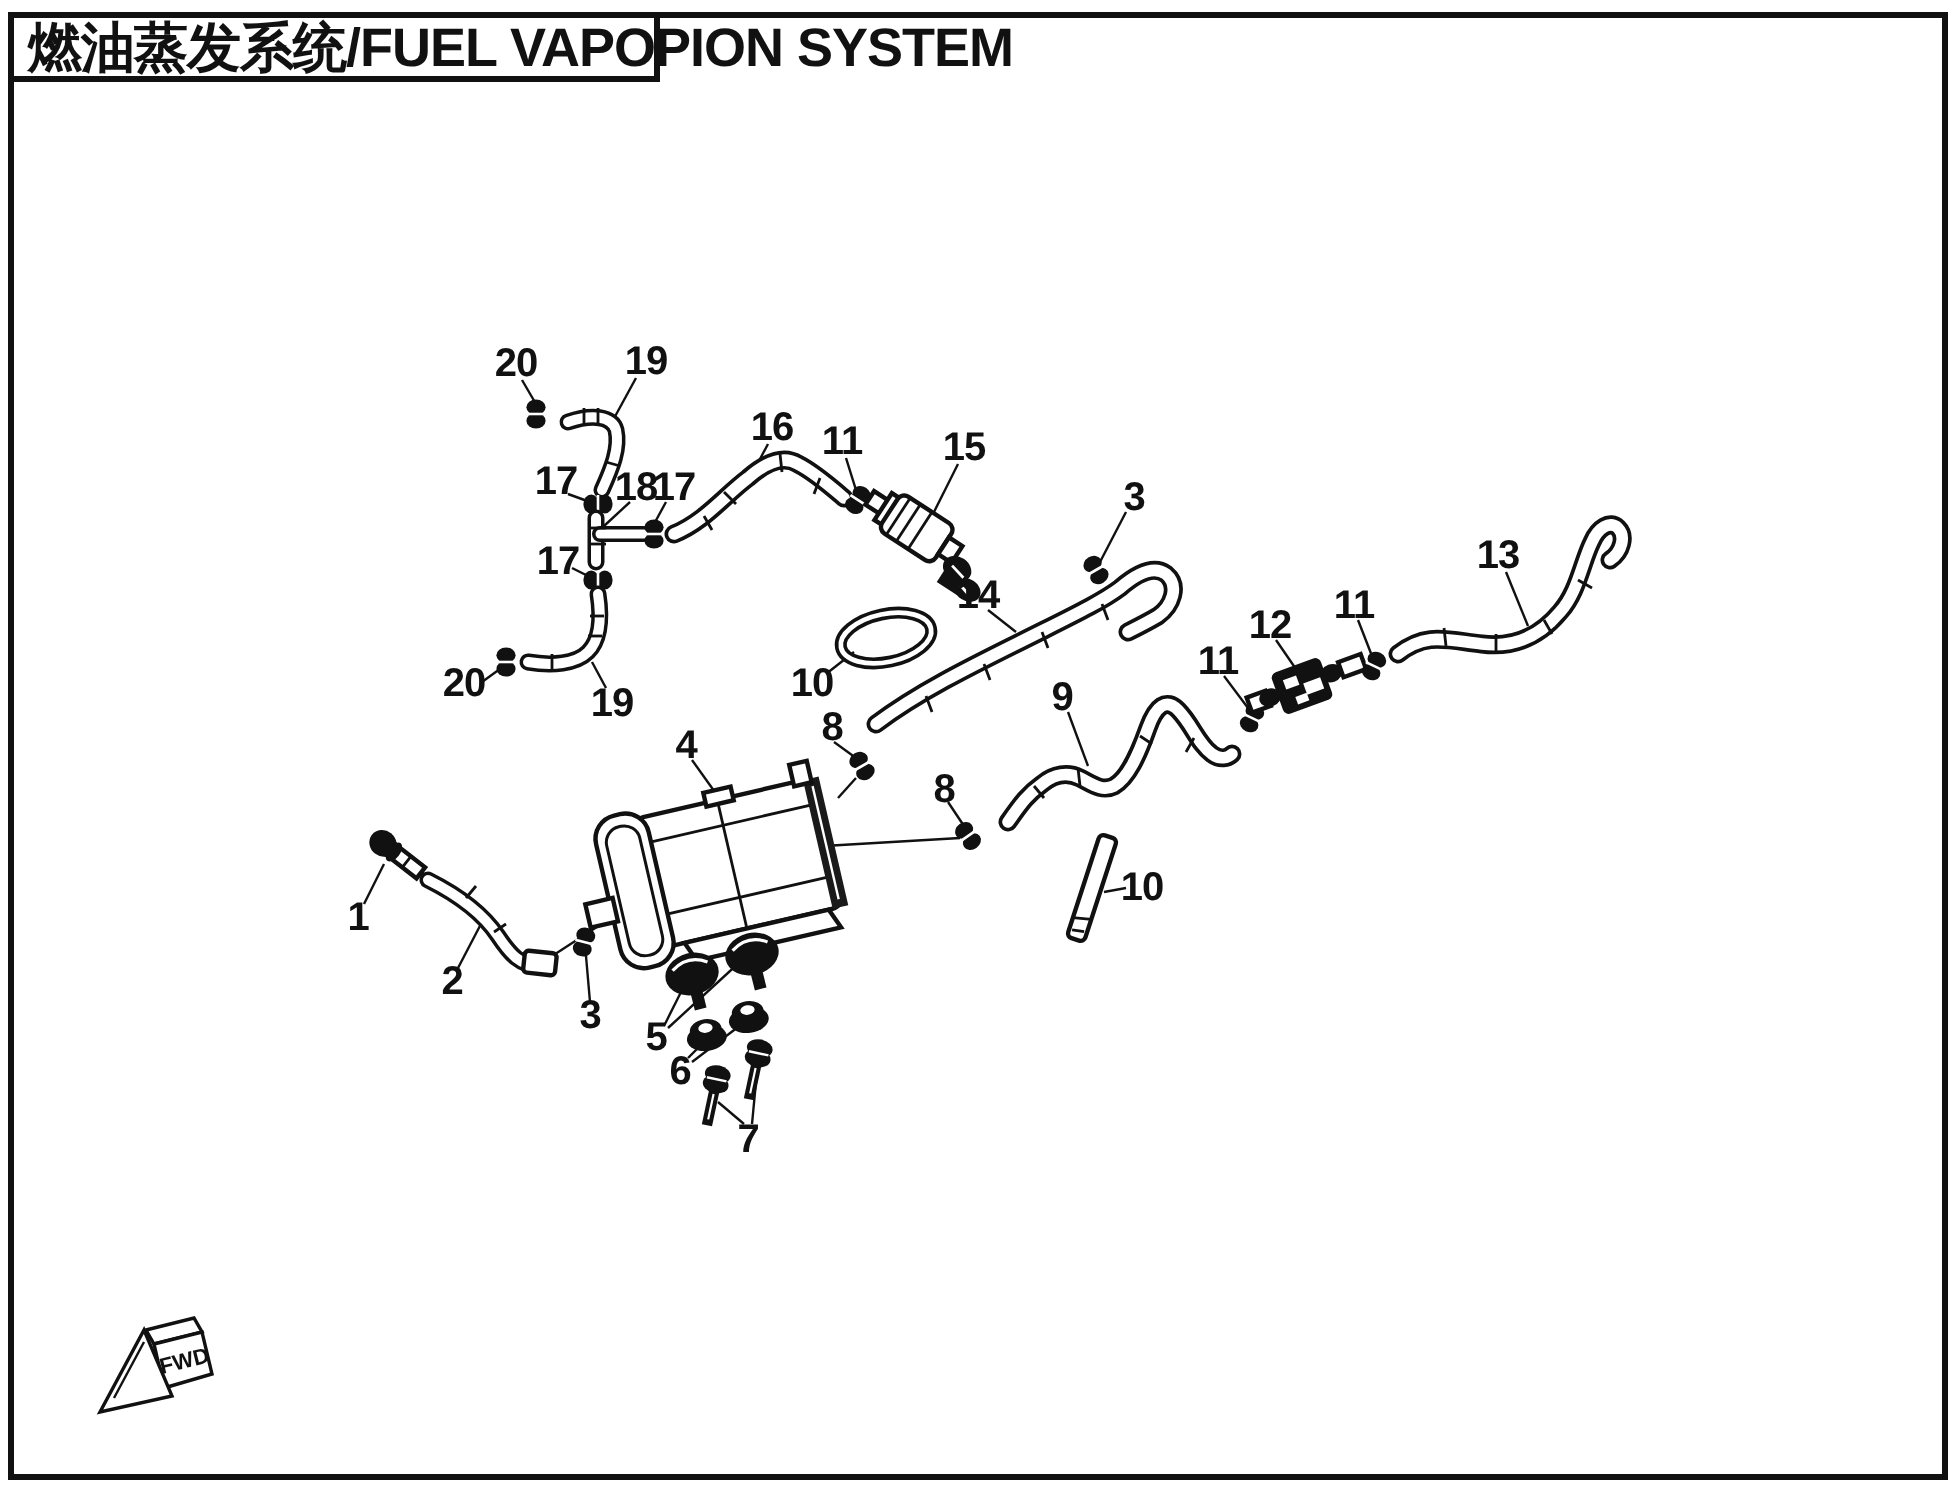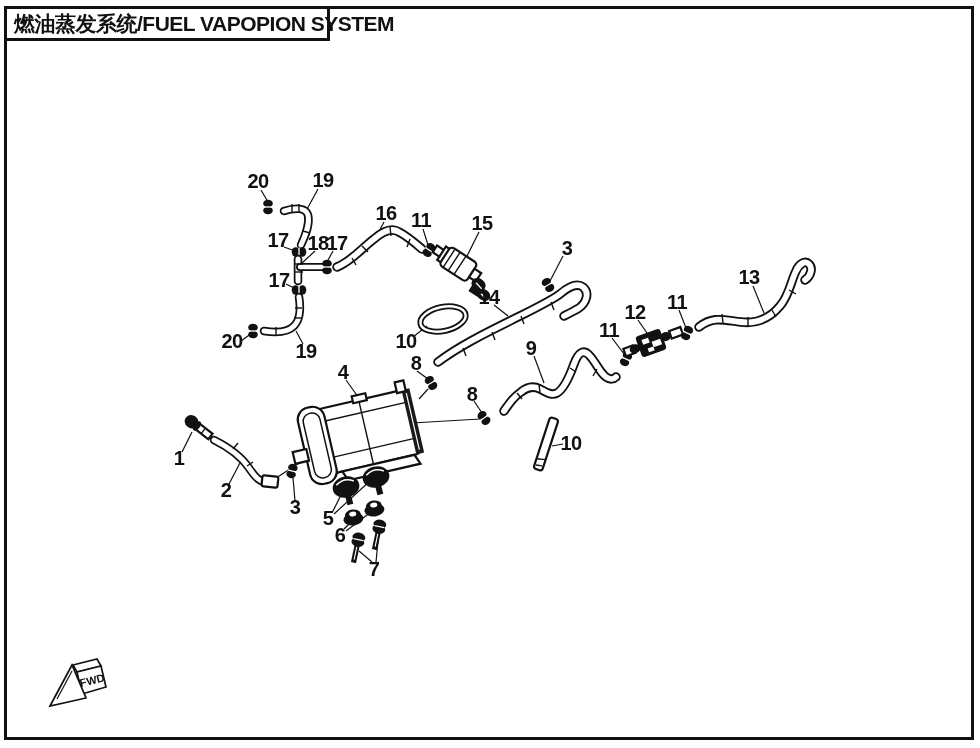--- a/index.html
+++ b/index.html
@@ -3,21 +3,21 @@
 <meta charset="utf-8">
 <style>
   html,body{margin:0;padding:0;background:#fff;}
   .page{position:relative;width:980px;height:748px;background:#fff;overflow:hidden;
         font-family:"Liberation Sans","DejaVu Sans",sans-serif;}
   .page-border{position:absolute;left:4px;top:6px;right:6px;bottom:8px;
         border:3px solid #111;pointer-events:none;}
   .title-box{position:absolute;left:4px;top:6px;width:326px;height:35px;
         border:3px solid #111;background:#fff;display:flex;align-items:center;
         box-sizing:border-box;padding-left:7px;z-index:3;}
-  .title-box span{font-size:21px;font-weight:700;color:#111;letter-spacing:-0.5px;white-space:nowrap;}
+  .title-box span{font-size:27px;font-weight:700;color:#111;letter-spacing:-0.5px;white-space:nowrap;}
   svg.art{position:absolute;left:0;top:0;}
   .hoseO{stroke:#111;stroke-width:9.5;fill:none;stroke-linecap:round;stroke-linejoin:round;}
   .hoseI{stroke:#fff;stroke-width:5.8;fill:none;stroke-linecap:round;stroke-linejoin:round;}
   .thinO{stroke:#111;stroke-width:8.5;fill:none;stroke-linecap:round;stroke-linejoin:round;}
   .thinI{stroke:#fff;stroke-width:5;fill:none;stroke-linecap:round;stroke-linejoin:round;}
   .ldr{stroke:#111;stroke-width:1.2;fill:none;}
   .tick{stroke:#111;stroke-width:1.4;fill:none;}
   .wht{fill:#fff;stroke:#111;stroke-width:2.2;}
   .blk{fill:#111;stroke:none;}
   .callout{font:700 20px "Liberation Sans","DejaVu Sans",sans-serif;fill:#111;

